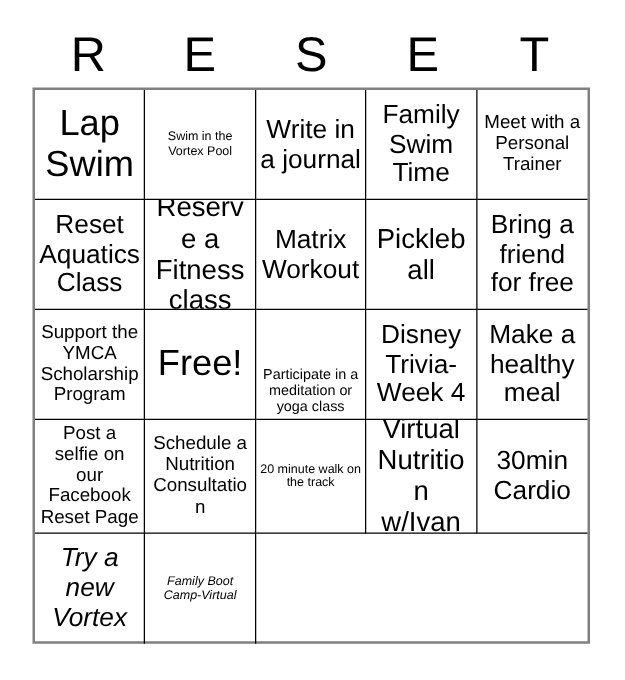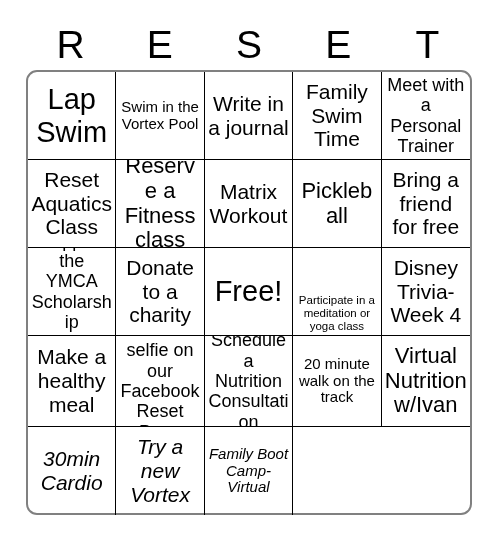--- a/index.html
+++ b/index.html
@@ -54,21 +54,20 @@
     height: 445px;
     border-top: 2px solid #808080;
     border-left: 2px solid #808080;
     border-right: 2px solid #808080;
     border-bottom: 2px solid #808080;
     box-sizing: border-box;
     display: grid;
     grid-template-columns: repeat(5, 1fr);
     grid-template-rows: 88px 88px 88px 91px 88px;
     background: #ffffff;
-    border-radius: 11px;
   }
 
   .cell {
     border-right: 1px solid #000000;
     border-bottom: 1px solid #000000;
     box-sizing: border-box;
     display: flex;
     align-items: center;
     justify-content: center;
     text-align: center;
@@ -87,22 +86,22 @@
     display: block;
     width: 100%;
     line-height: 1.13;
     word-wrap: break-word;
   }
 
   
   .fs-xl  { font-size: 29px; }
   .fs-lg  { font-size: 21px; }
   .fs-md  { font-size: 22px; }
-  .fs-sm  { font-size: 15px; }
-  .fs-xs  { font-size: 18px; }
+  .fs-sm  { font-size: 10px; }
+  .fs-xs  { font-size: 15px; }
   .fs-xxs { font-size: 11.5px; margin-top: 44px; }
 </style>
 </head>
 <body>
 
 <div class="card">
 
   <div class="header-row">
     <div class="header-letter">R</div>
     <div class="header-letter">E</div>
@@ -141,23 +140,20 @@
         <span class="cell-text fs-md">Pickleball</span>
       </div>
     <div class="cell">
         <span class="cell-text fs-lg">Bring a friend for free</span>
       </div>
 
     <div class="cell">
         <span class="cell-text fs-xs">Support the YMCA Scholarship Program</span>
       </div>
     <div class="cell">
-        <span class="cell-text fs-lg">Donate to a charity</span>
-      </div>
-    <div class="cell">
         <span class="cell-text fs-xl">Free!</span>
       </div>
     <div class="cell">
         <span class="cell-text fs-xxs">Participate in a meditation or yoga class</span>
       </div>
 
     <div class="cell">
         <span class="cell-text fs-lg">Disney Trivia-Week 4</span>
       </div>
     <div class="cell">

